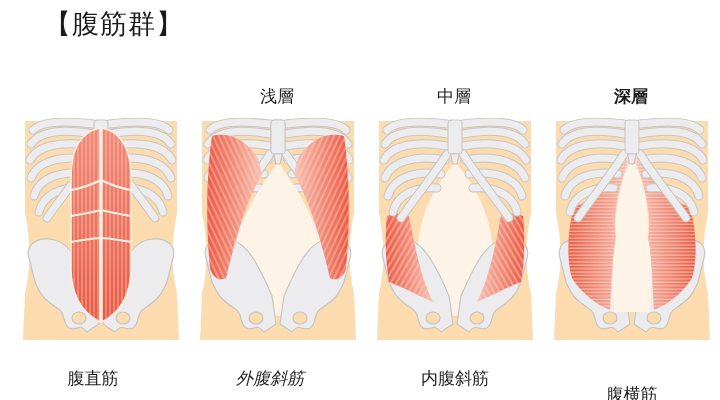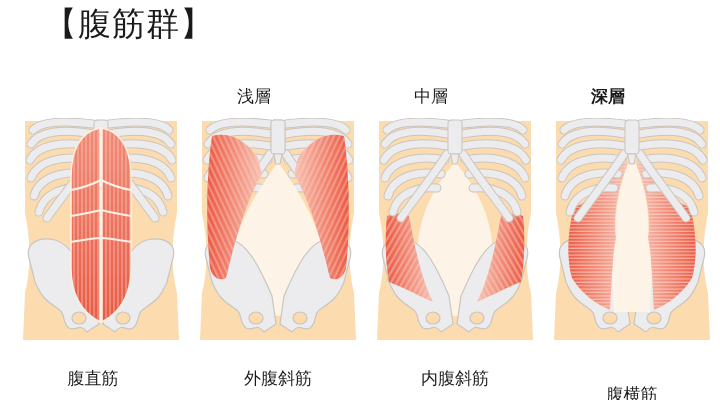--- a/index.html
+++ b/index.html
@@ -1,19 +1,19 @@
 <!DOCTYPE html>
 <html><head>
 <meta charset="utf-8">
 <style>
   html, body { margin:0; padding:0; background:#ffffff; }
   body { width:720px; height:400px; position:relative; overflow:hidden;
          font-family:"DejaVu Sans","Liberation Sans",sans-serif; color:#1a1a1a; }
-  .title { position:absolute; left:44px; top:6px; font-size:33px; letter-spacing:1px; line-height:36px; }
-  .layer-label { position:absolute; top:84px; font-size:17px; line-height:24px; width:80px; }
+  .title { position:absolute; left:44px; top:6px; font-size:27px; letter-spacing:1px; line-height:36px; }
+  .layer-label { position:absolute; top:84px; font-size:17px; line-height:24px; text-align:center; width:80px; }
   .muscle-label { position:absolute; top:366px; font-size:17px; line-height:24px; text-align:center; width:140px; }
   .panel { position:absolute; top:118px; width:160px; height:226px; }
   .panel svg { display:block; width:160px; height:226px; }
 </style>
 </head>
 <body>
 
 <div class="title">【腹筋群】</div>
 
 <div class="layer-label" style="left:237px;">浅層</div>
@@ -167,15 +167,15 @@
       <path d="M72,40 C60,70 40,80 22,90 C16,110 14,140 20,160 C30,176 44,186 58,192 C60,160 60,140 64,120 C60,100 66,70 76,46 Z" fill="url(#hstripes)"></path>
       <path d="M88,40 C100,70 120,80 138,90 C144,110 146,140 140,160 C130,176 116,186 102,192 C100,160 100,140 96,120 C100,100 94,70 84,46 Z" fill="url(#mgradR)"></path>
       <path d="M88,40 C100,70 120,80 138,90 C144,110 146,140 140,160 C130,176 116,186 102,192 C100,160 100,140 96,120 C100,100 94,70 84,46 Z" fill="url(#hstripes)"></path>
     </g>
     <path d="M76,46 C66,70 62,100 64,120 C60,140 60,160 62,194 L98,194 C100,160 100,140 96,120 C98,100 94,70 84,46 Z" fill="#fdf3e6"></path>
     <use href="#ribs"></use>
   </svg>
 </div>
 
 <div class="muscle-label" style="left:23px;">腹直筋</div>
-<div class="muscle-label" style="left:208px;">外腹斜筋</div>
+<div class="muscle-label" style="left:200px;font-style:italic;">外腹斜筋</div>
 <div class="muscle-label" style="left:385px;">内腹斜筋</div>
 <div class="muscle-label" style="left:562px;margin-top:16px;">腹横筋</div>
 
 </body></html>

